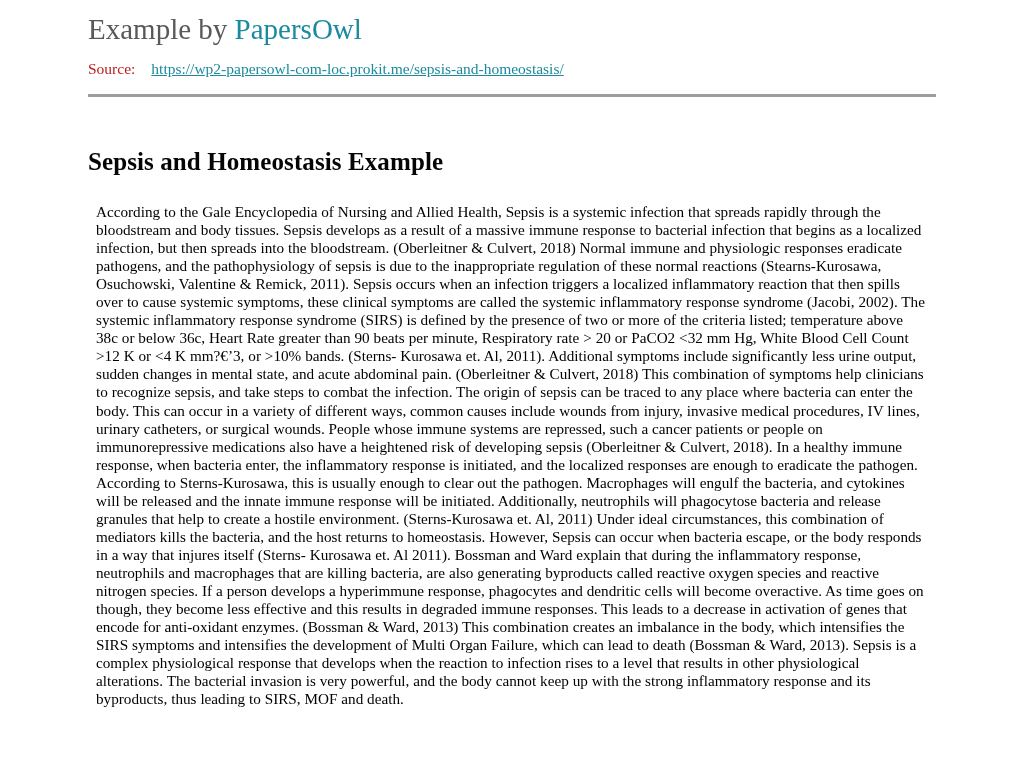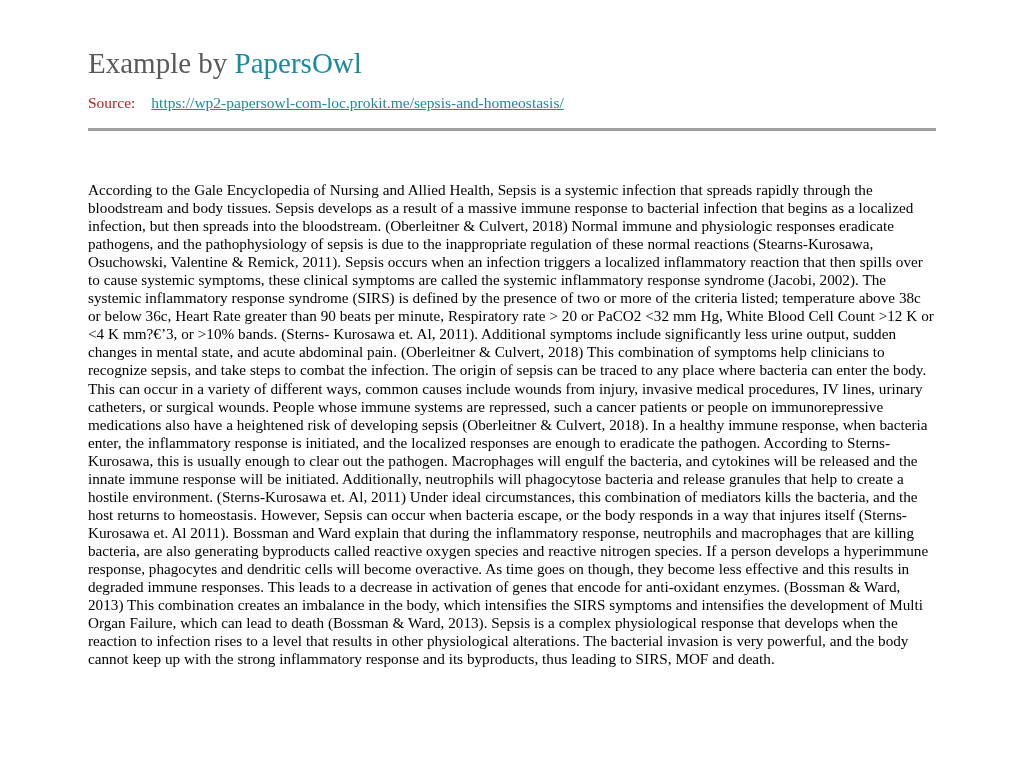--- a/index.html
+++ b/index.html
@@ -14,21 +14,21 @@
     font-family: "Liberation Serif", "DejaVu Serif", serif;
     color: #000000;
   }
   .page {
     padding: 0;
     width: 1024px;
     box-sizing: border-box;
   }
   .header {
     padding-left: 88px;
-    padding-top: 44px;
+    padding-top: 10px;
   }
   .brand-line {
     font-size: 29px;
     line-height: 38px;
     color: #595959;
     white-space: nowrap;
     font-weight: normal;
     margin: 0;
   }
   .brand-name {
@@ -67,34 +67,35 @@
     font-weight: bold;
     color: #050505;
     margin: 0 0 26px 0;
     letter-spacing: 0.1px;
   }
   .body-text {
     font-size: 15.2px;
     line-height: 18.05px;
     color: #000000;
     text-align: left;
-    margin: 0;
+    margin: 8px;
     word-spacing: 0.1px;
   }
 </style>
 </head>
 <body>
 
 <div class="page">
 
   <div class="header">
     <div class="brand-line"><span>Example by </span><span class="brand-name">PapersOwl</span></div>
 
     <div class="source-line"><span class="source-label">Source:</span><a class="source-url" href="#">https://wp2-papersowl-com-loc.prokit.me/sepsis-and-homeostasis/</a></div>
   </div>
 
   <div class="divider"></div>
 
   <div class="content">
+    <h1 class="doc-title">Sepsis and Homeostasis Example</h1>
     <p class="body-text">According to the Gale Encyclopedia of Nursing and Allied Health, Sepsis is a systemic infection that spreads rapidly through the bloodstream and body tissues. Sepsis develops as a result of a massive immune response to bacterial infection that begins as a localized infection, but then spreads into the bloodstream. (Oberleitner &amp; Culvert, 2018) Normal immune and physiologic responses eradicate pathogens, and the pathophysiology of sepsis is due to the inappropriate regulation of these normal reactions (Stearns-Kurosawa, Osuchowski, Valentine &amp; Remick, 2011). Sepsis occurs when an infection triggers a localized inflammatory reaction that then spills over to cause systemic symptoms, these clinical symptoms are called the systemic inflammatory response syndrome (Jacobi, 2002). The systemic inflammatory response syndrome (SIRS) is defined by the presence of two or more of the criteria listed; temperature above 38c or below 36c, Heart Rate greater than 90 beats per minute, Respiratory rate &gt; 20 or PaCO2 &lt;32 mm Hg, White Blood Cell Count &gt;12 K or &lt;4 K mm?€’3, or &gt;10% bands. (Sterns- Kurosawa et. Al, 2011). Additional symptoms include significantly less urine output, sudden changes in mental state, and acute abdominal pain. (Oberleitner &amp; Culvert, 2018) This combination of symptoms help clinicians to recognize sepsis, and take steps to combat the infection. The origin of sepsis can be traced to any place where bacteria can enter the body. This can occur in a variety of different ways, common causes include wounds from injury, invasive medical procedures, IV lines, urinary catheters, or surgical wounds. People whose immune systems are repressed, such a cancer patients or people on immunorepressive medications also have a heightened risk of developing sepsis (Oberleitner &amp; Culvert, 2018). In a healthy immune response, when bacteria enter, the inflammatory response is initiated, and the localized responses are enough to eradicate the pathogen. According to Sterns-Kurosawa, this is usually enough to clear out the pathogen. Macrophages will engulf the bacteria, and cytokines will be released and the innate immune response will be initiated. Additionally, neutrophils will phagocytose bacteria and release granules that help to create a hostile environment. (Sterns-Kurosawa et. Al, 2011) Under ideal circumstances, this combination of mediators kills the bacteria, and the host returns to homeostasis. However, Sepsis can occur when bacteria escape, or the body responds in a way that injures itself (Sterns- Kurosawa et. Al 2011). Bossman and Ward explain that during the inflammatory response, neutrophils and macrophages that are killing bacteria, are also generating byproducts called reactive oxygen species and reactive nitrogen species. If a person develops a hyperimmune response, phagocytes and dendritic cells will become overactive. As time goes on though, they become less effective and this results in degraded immune responses. This leads to a decrease in activation of genes that encode for anti-oxidant enzymes. (Bossman &amp; Ward, 2013) This combination creates an imbalance in the body, which intensifies the SIRS symptoms and intensifies the development of Multi Organ Failure, which can lead to death (Bossman &amp; Ward, 2013). Sepsis is a complex physiological response that develops when the reaction to infection rises to a level that results in other physiological alterations. The bacterial invasion is very powerful, and the body cannot keep up with the strong inflammatory response and its byproducts, thus leading to SIRS, MOF and death.</p>
   </div>
 
 </div>
 
 </body></html>

